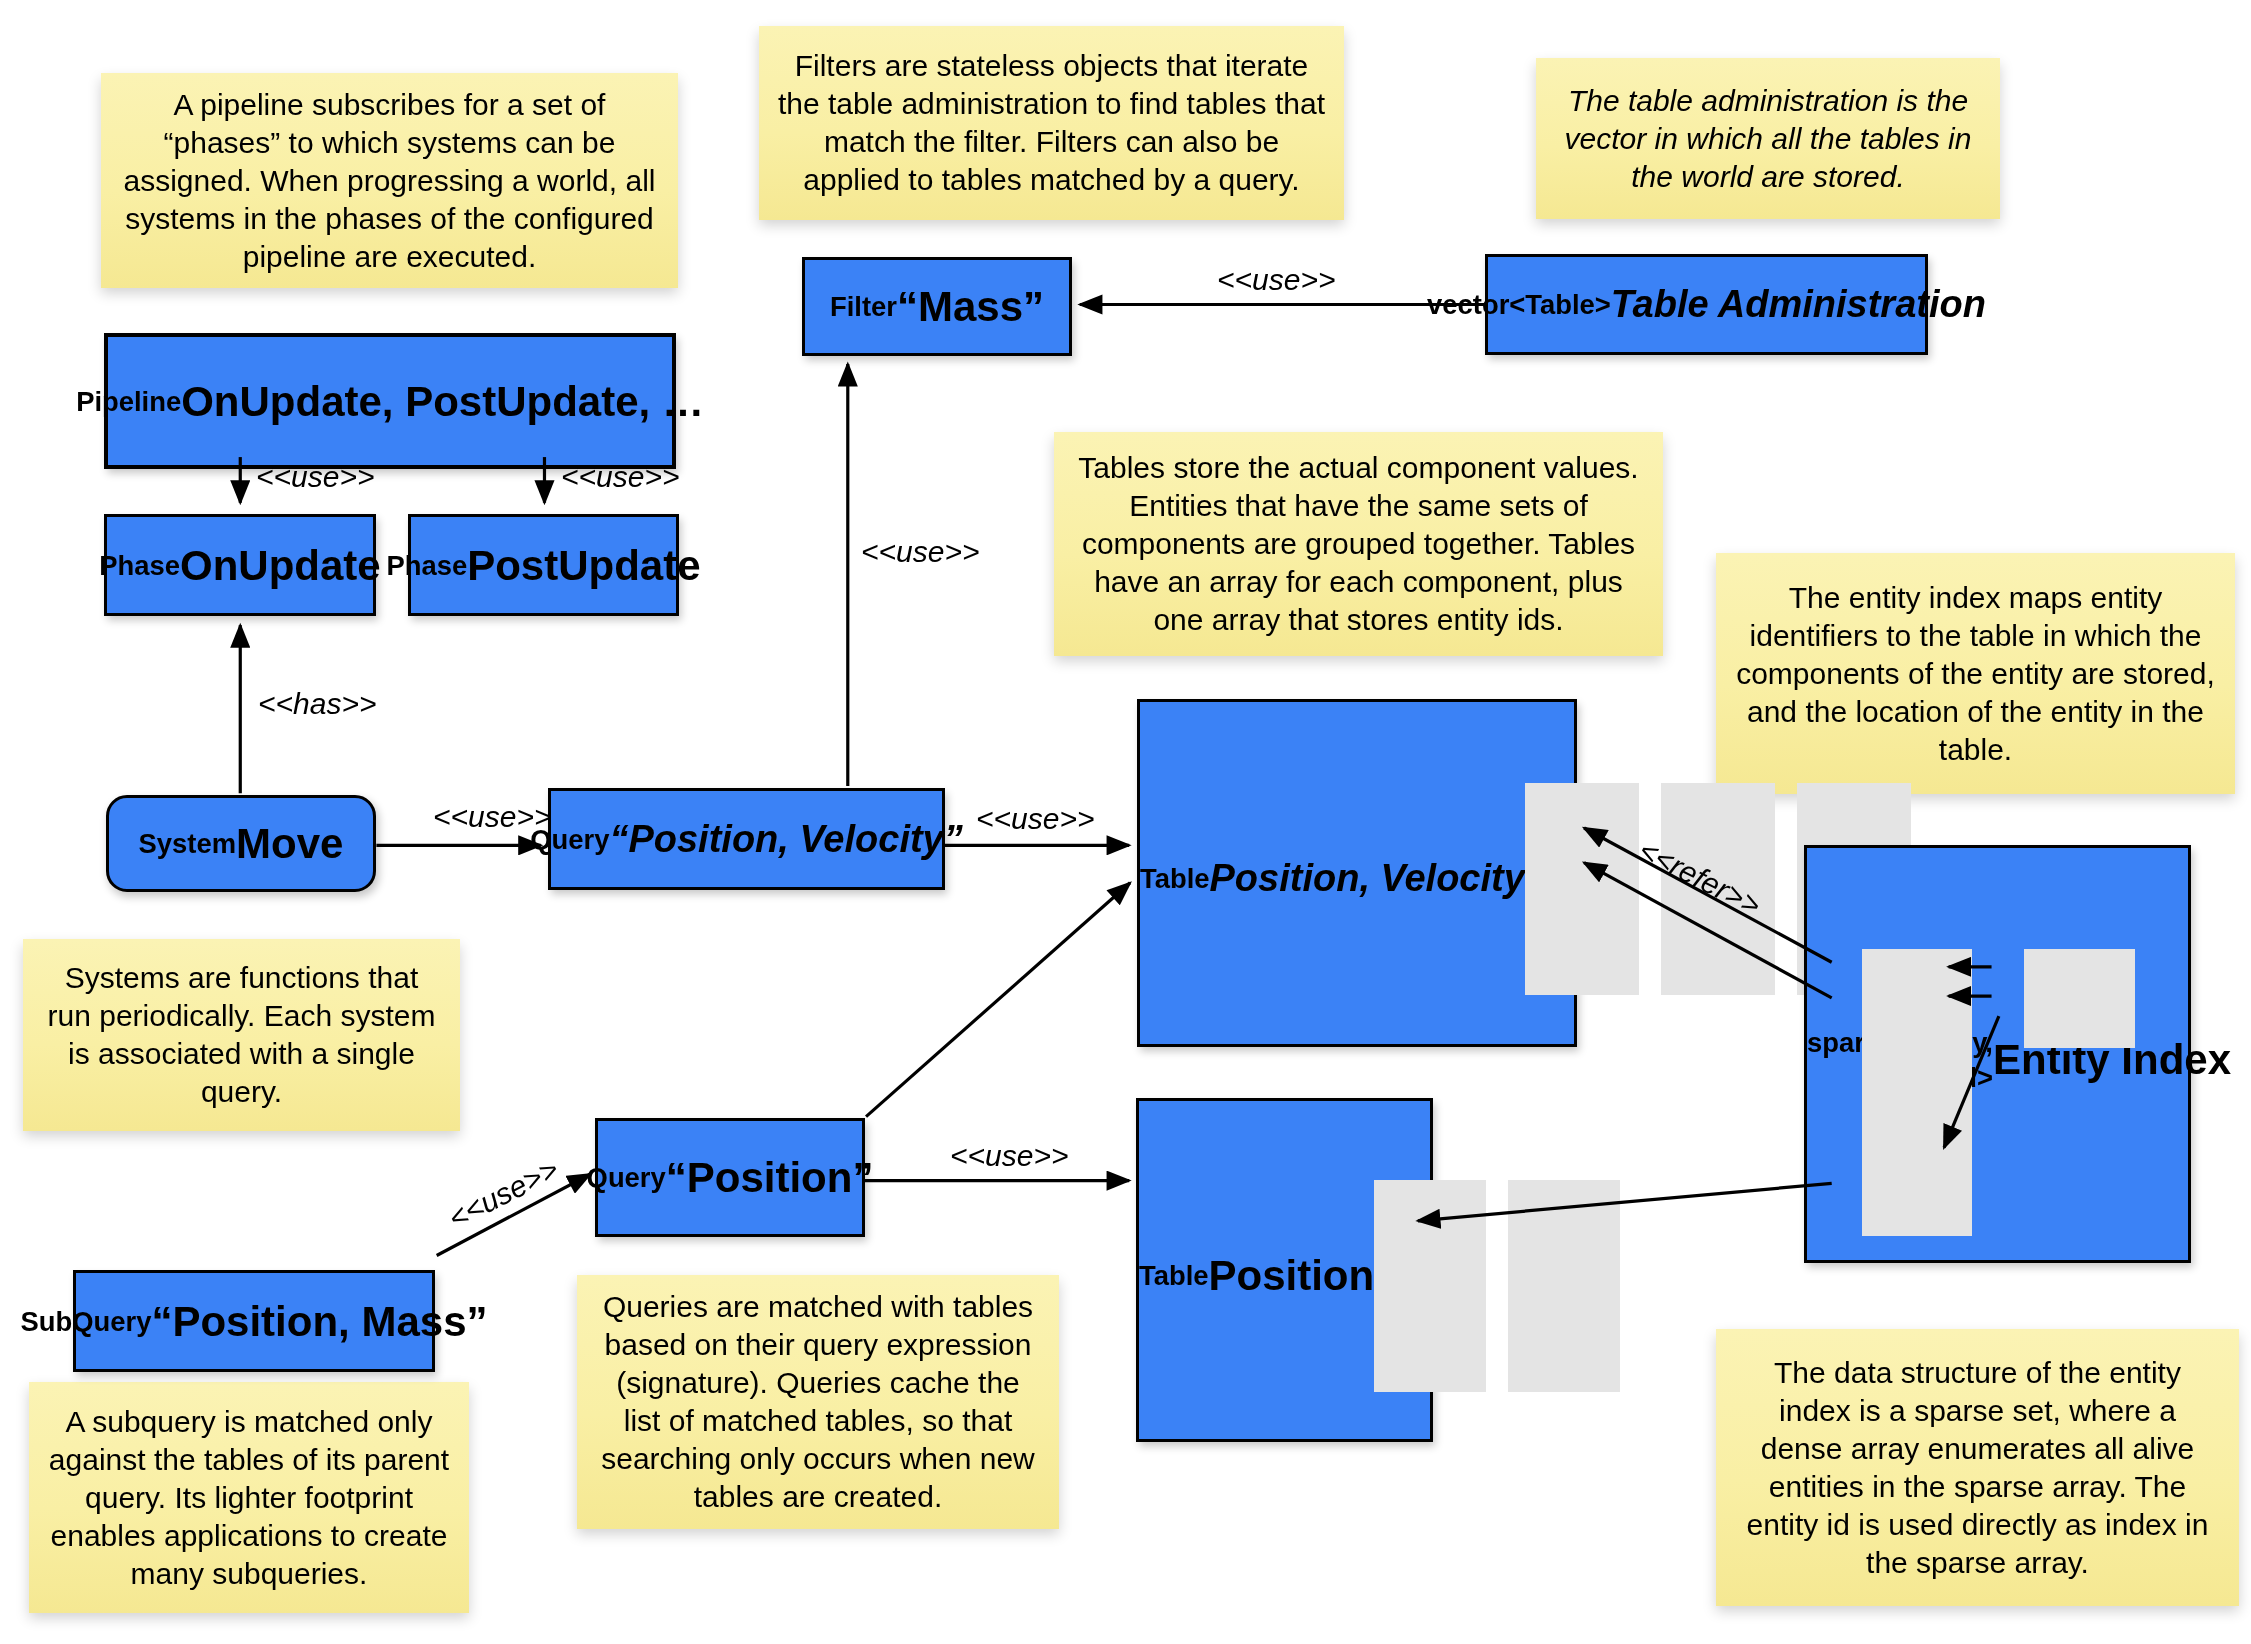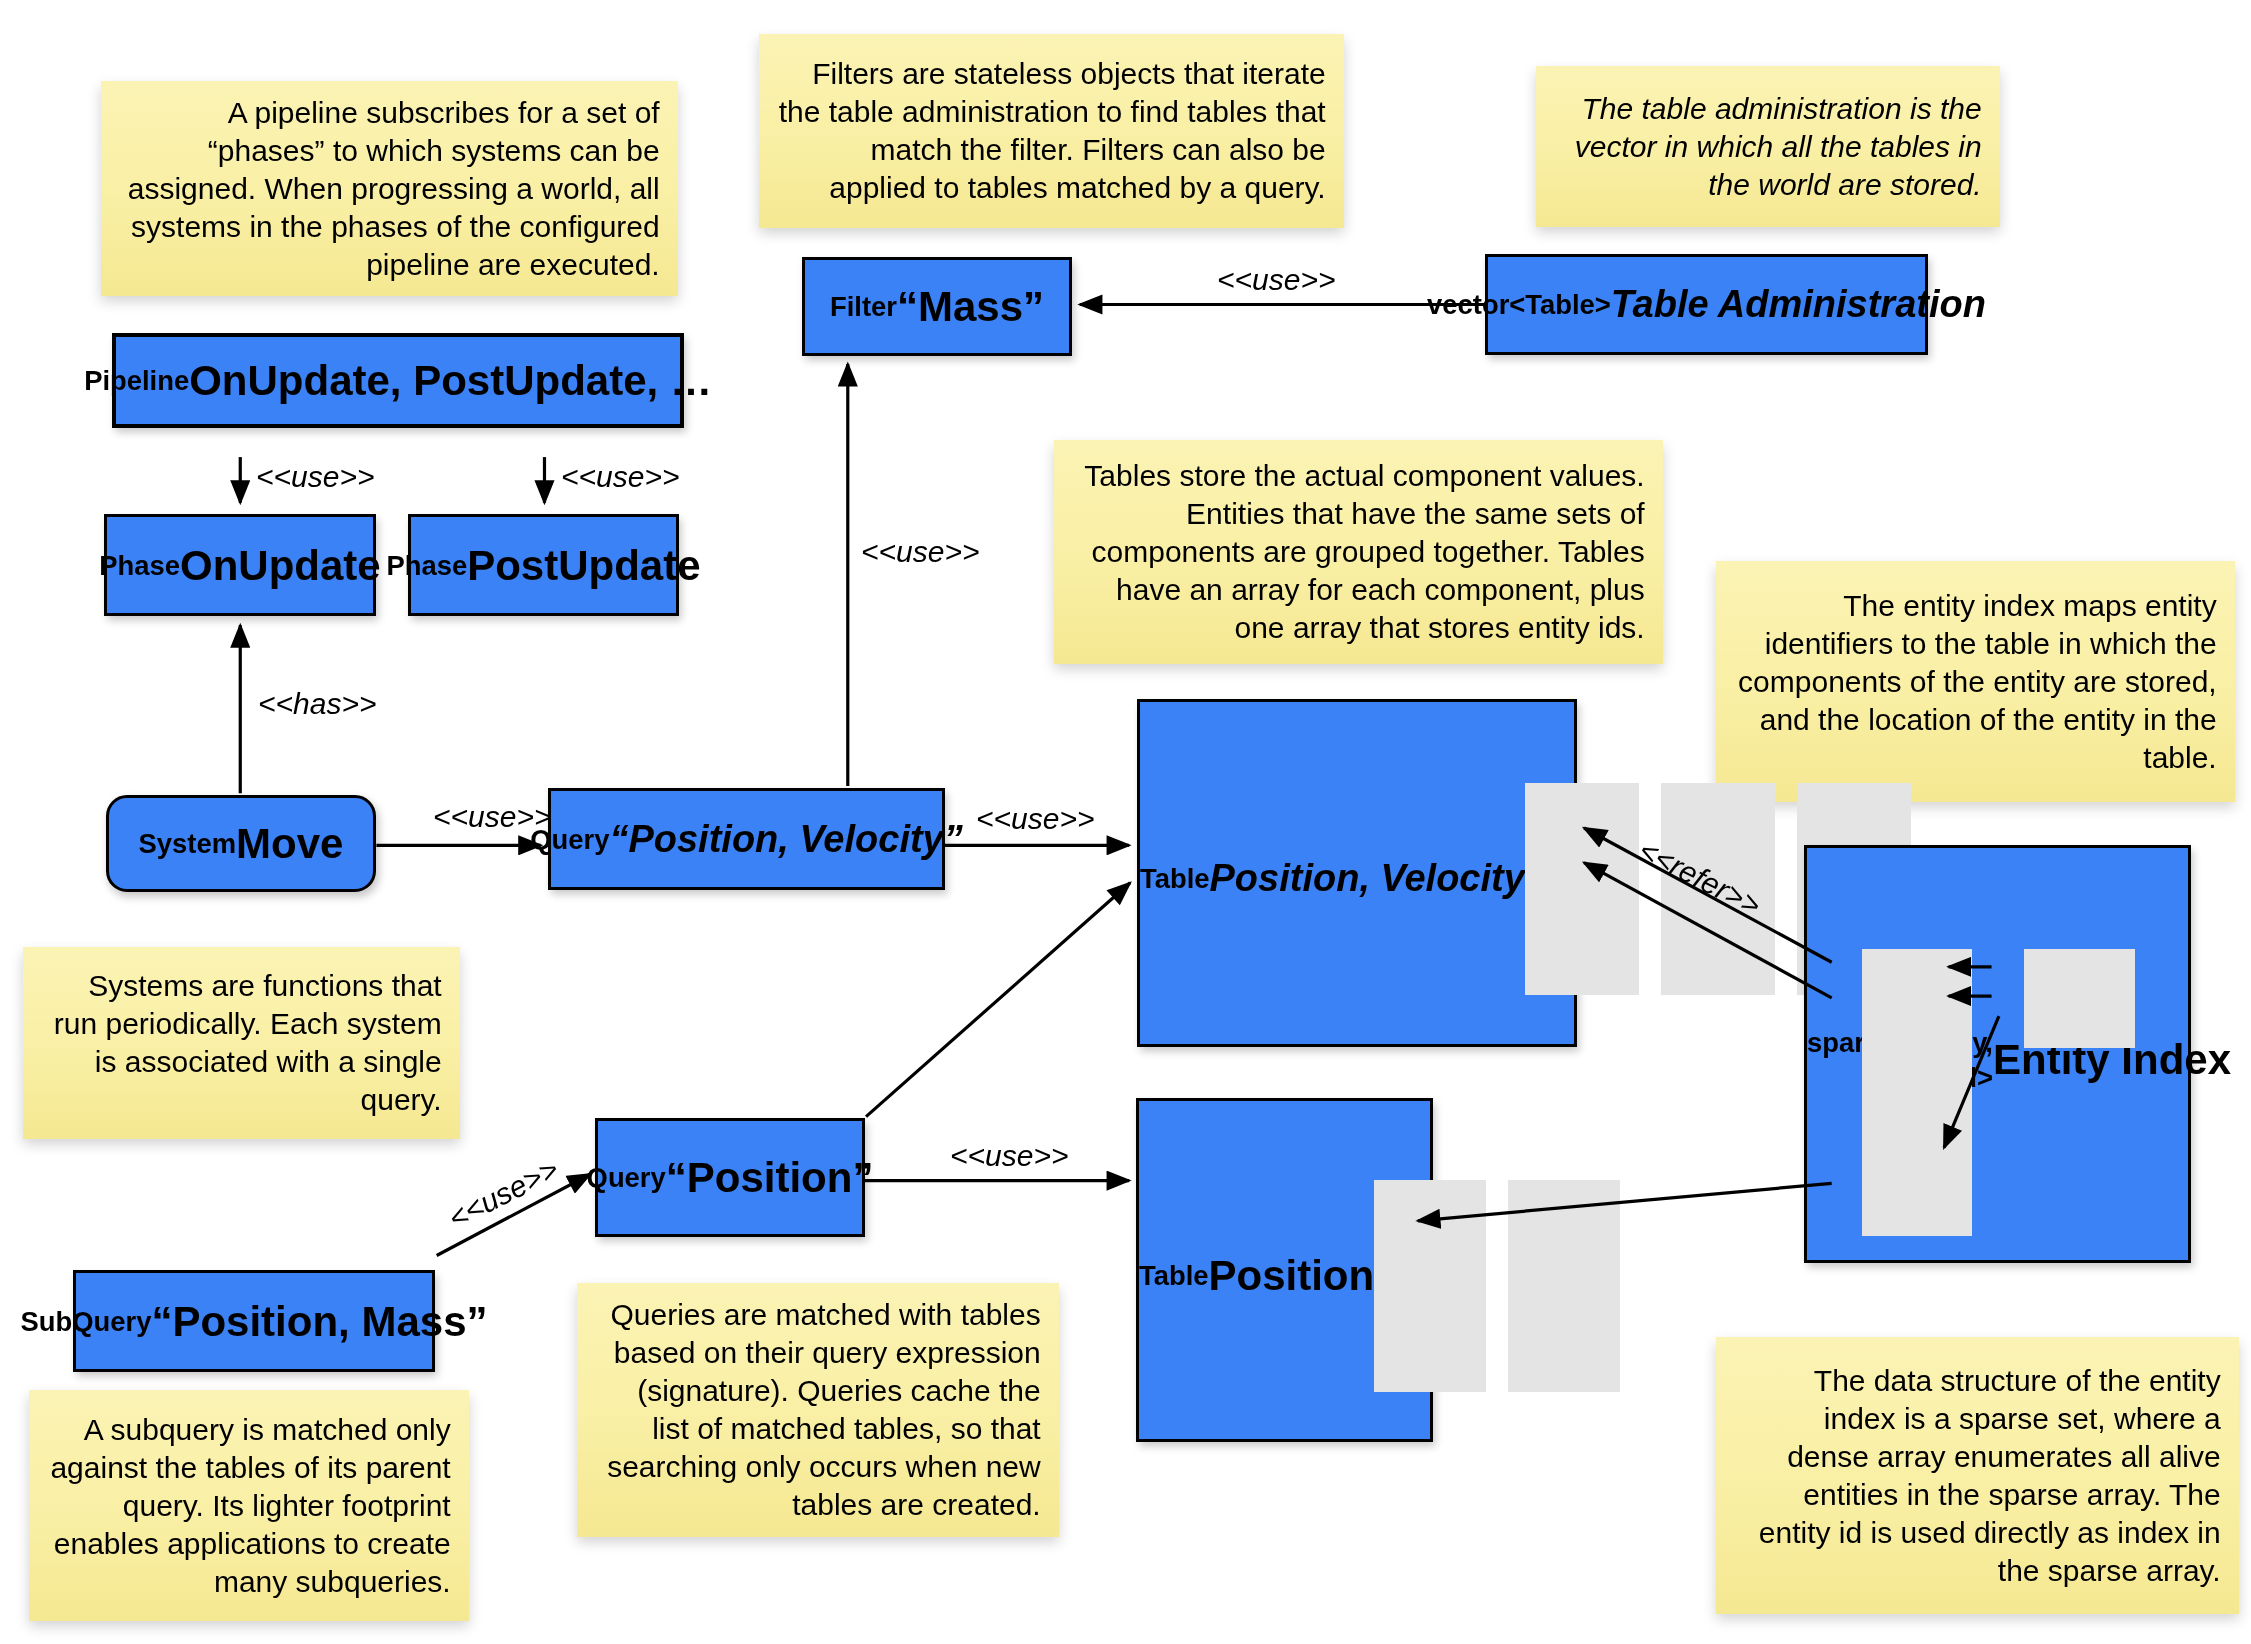--- a/index.html
+++ b/index.html
@@ -5,23 +5,23 @@
   html,body{margin:0;padding:0;background:#ffffff;}
   #canvas{
     position:relative;width:2251px;height:1645px;background:#ffffff;overflow:hidden;
     font-family:"Liberation Sans","DejaVu Sans",sans-serif;color:#000;
   }
   
   .note{
     position:absolute;
     background:linear-gradient(180deg,#fbf3b4 0%,#f9efa4 55%,#f5e892 100%);
     box-shadow:0 5.5px 12.8px rgba(0,0,0,0.18);
-    font-size:30px;line-height:38px;text-align:right;
+    font-size:30px;line-height:38px;text-align:center;
     display:flex;align-items:center;justify-content:center;
-    padding:9.1px 18.3px;box-sizing:border-box;margin-top:8px;
+    padding:9.1px 18.3px;box-sizing:border-box;
   }
   
   .uml{
     position:absolute;background:#3b82f6;border:3.7px solid #000;
     box-shadow:2.7px 4.6px 8.2px rgba(0,0,0,0.22);
     box-sizing:border-box;text-align:right;
     display:flex;flex-direction:row;align-items:center;justify-content:center;
   }
   .uml-type{font-weight:bold;font-size:27.4px;line-height:35px;}
   .uml-name{font-weight:bold;font-size:42px;line-height:51px;white-space:nowrap;}
@@ -52,21 +52,21 @@
   <div class="note" style="left:1716px;top:553px;width:519px;height:241px;">The entity index maps entity identifiers to the table in which the components of the entity are stored, and the location of the entity in the table.</div>
 
   <div class="note" style="left:23px;top:939px;width:437px;height:192px;">Systems are functions that run periodically. Each system is associated with a single query.</div>
 
   <div class="note" style="left:577px;top:1275px;width:482px;height:254px;">Queries are matched with tables based on their query expression (signature). Queries cache the list of matched tables, so that searching only occurs when new tables are created.</div>
 
   <div class="note" style="left:29px;top:1382px;width:440px;height:231px;">A subquery is matched only against the tables of its parent query. Its lighter footprint enables applications to create many subqueries.</div>
 
   <div class="note" style="left:1716px;top:1329px;width:523px;height:277px;">The data structure of the entity index is a sparse set, where a dense array enumerates all alive entities in the sparse array. The entity id is used directly as index in the sparse array.</div>
 
-  <div class="uml" style="left:112px;top:333px;width:572px;height:95px;border-width:4.6px;">
+  <div class="uml" style="left:104px;top:333px;width:572px;height:136px;border-width:4.6px;">
     <div class="uml-type">Pipeline</div>
     <div class="uml-name">OnUpdate, PostUpdate, …</div>
   </div>
 
   <div class="uml" style="left:104px;top:514px;width:272px;height:102px;">
     <div class="uml-type">Phase</div>
     <div class="uml-name">OnUpdate</div>
   </div>
 
   <div class="uml" style="left:408px;top:514px;width:271px;height:102px;">

